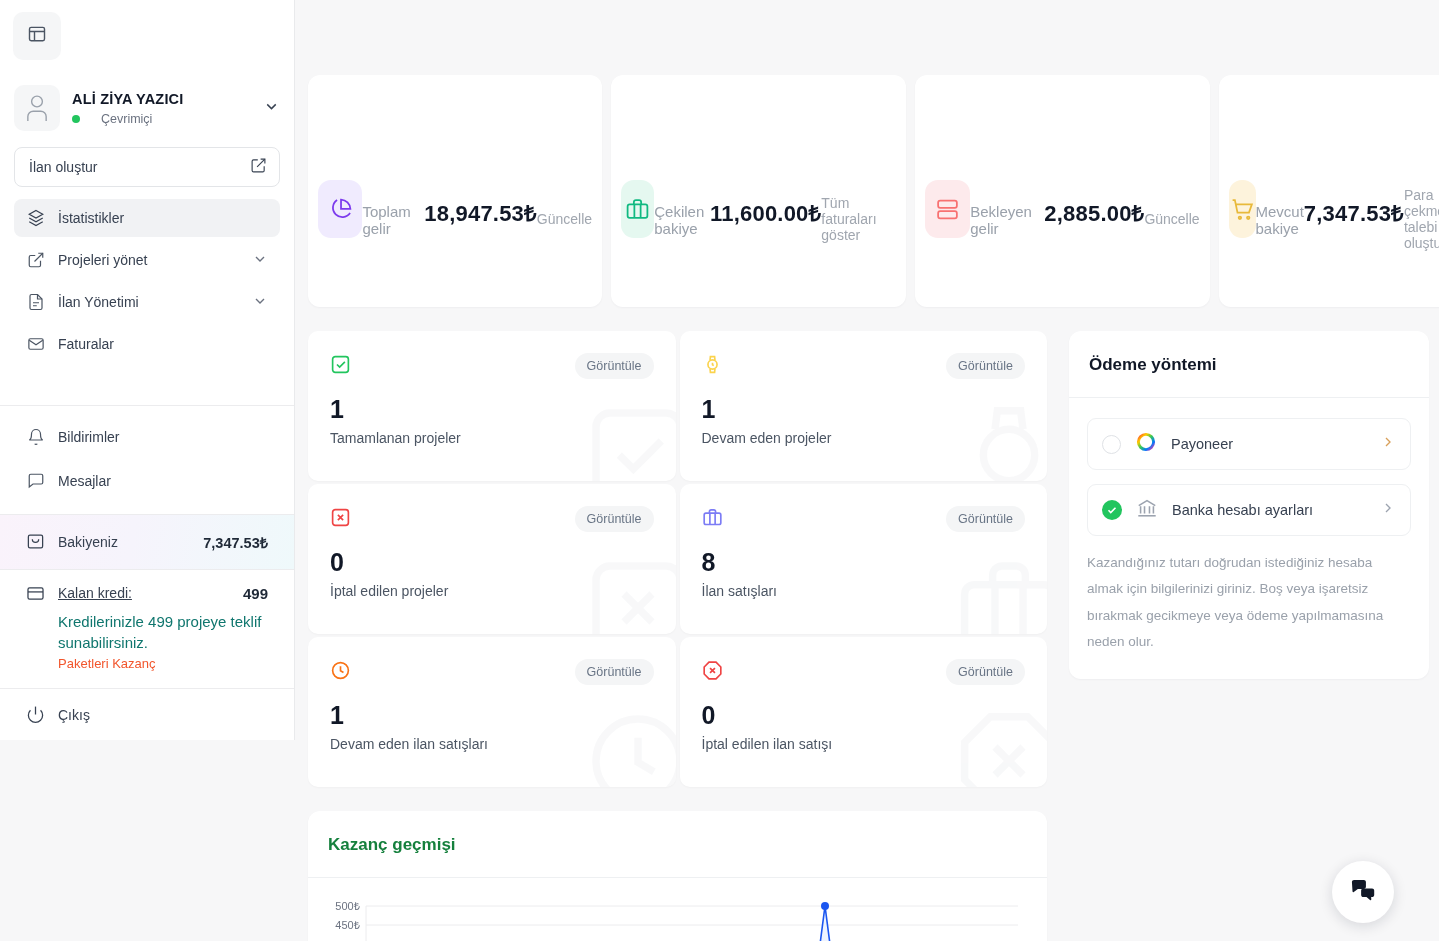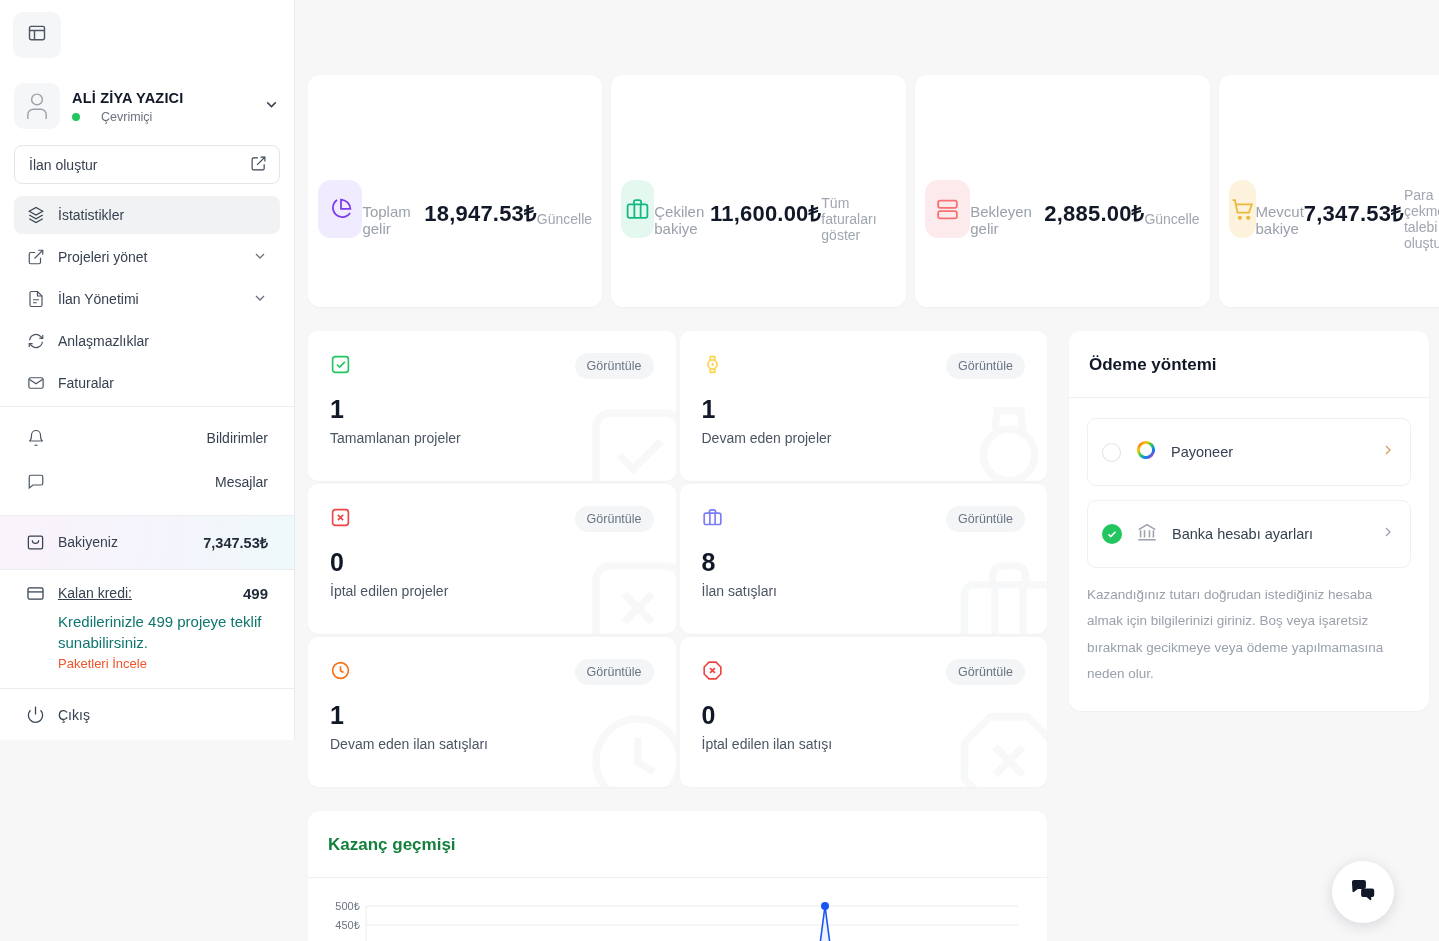--- a/index.html
+++ b/index.html
@@ -66,21 +66,21 @@
     font-size: 14px; color: #374151; cursor: pointer;
     margin-bottom: 4px;
   }
   .nav-item.active { background: #f1f2f4; }
   .nav-item .label { flex: 1 1 auto; }
   .nav-icon { width: 19px; height: 19px; flex: 0 0 19px; display: flex; align-items: center; justify-content: center; color: #4b5563; }
 
   .sb-spacer { flex: 1 1 auto; }
 
   .sb-lower { border-top: 1px solid #ececee; padding: 12px 14px 0 14px; }
-  .sb-lower .nav-item { margin-bottom: 6px; text-align: right; }
+  .sb-lower .nav-item { margin-bottom: 6px; }
 
   .balance-row {
     display: flex; align-items: center; gap: 13px;
     height: 56px; padding: 0 26px;
     background: linear-gradient(100deg, #faf3fb 0%, #f6f4fc 45%, #eff9fb 100%);
     border-top: 1px solid #ececee; border-bottom: 1px solid #ececee;
     margin-top: 8px; cursor: pointer;
   }
   .balance-row .label { flex: 1 1 auto; font-size: 14px; color: #374151; }
   .balance-row .value { font-size: 14.5px; font-weight: bold; color: #1f2937; }
@@ -137,21 +137,21 @@
 
   .pay-panel {
     flex: 1 1 auto; background: #fff; border-radius: 12px; align-self: flex-start;
     box-shadow: 0 1px 2px rgba(16,24,40,.04);
   }
   .pay-title { font-size: 17px; font-weight: bold; color: #111827; padding: 24px 20px 22px 20px; border-bottom: 1px solid #eef0f2; }
   .pay-body { padding: 20px 18px 24px 18px; }
   .pay-opt {
     display: flex; align-items: center; gap: 14px;
     border: 1px solid #eef0f2; border-radius: 9px;
-    height: 68px; padding: 0 14px; margin-bottom: 14px;
+    height: 52px; padding: 0 14px; margin-bottom: 14px;
     cursor: pointer; background: #fff;
   }
   .pay-opt .name { flex: 1 1 auto; font-size: 14.5px; color: #374151; }
   .radio-empty { width: 19px; height: 19px; border-radius: 50%; border: 1.5px solid #dfe2e6; flex: 0 0 19px; }
   .radio-check { width: 20px; height: 20px; border-radius: 50%; background: #22c55e; display: flex; align-items: center; justify-content: center; flex: 0 0 20px; }
   .pay-note { font-size: 13.5px; color: #9aa1ab; line-height: 1.95; margin-top: 4px; }
 
   
   .chart-card {
     width: 739px; background: #fff; border-radius: 12px;
@@ -254,31 +254,20 @@
             </svg>
         </span>
         <span class="label">İlan Yönetimi</span>
         <span>
           <svg width="16" height="16" viewBox="0 0 24 24" fill="none" stroke="#6b7280" stroke-width="2">
               <path d="M6 9l6 6 6-6"></path>
             </svg>
         </span>
       </div>
 
-      <div class="nav-item">
-        <span class="nav-icon">
-          <svg width="18" height="18" viewBox="0 0 24 24" fill="none" stroke="#4b5563" stroke-width="1.6">
-              <path d="M20.5 13a8.5 8.5 0 0 1-14.3 5.3L3 15.5"></path>
-              <path d="M3.5 11a8.5 8.5 0 0 1 14.3-5.3L21 8.5"></path>
-              <path d="M3 20v-4.5h4.5"></path>
-              <path d="M21 4v4.5h-4.5"></path>
-            </svg>
-        </span>
-        <span class="label">Anlaşmazlıklar</span>
-      </div>
 
       <div class="nav-item">
         <span class="nav-icon">
           <svg width="18" height="18" viewBox="0 0 24 24" fill="none" stroke="#4b5563" stroke-width="1.6">
               <rect x="2.5" y="5" width="19" height="14" rx="2"></rect>
               <path d="M3 7l9 6 9-6"></path>
             </svg>
         </span>
         <span class="label">Faturalar</span>
       </div>
@@ -322,21 +311,21 @@
         <span class="nav-icon">
           <svg width="19" height="19" viewBox="0 0 24 24" fill="none" stroke="#374151" stroke-width="1.6">
               <rect x="2.5" y="5" width="19" height="14" rx="2"></rect>
               <path d="M2.5 10h19"></path>
             </svg>
         </span>
         <span class="label">Kalan kredi:</span>
         <span class="value">499</span>
       </div>
       <div class="credit-desc">Kredilerinizle 499 projeye teklif sunabilirsiniz.</div>
-      <div class="credit-link">Paketleri İncele</div>
+      <div class="credit-link">Paketleri Kazanç</div>
     </div>
 
     <div class="logout-row">
       <span class="nav-icon">
         <svg width="19" height="19" viewBox="0 0 24 24" fill="none" stroke="#374151" stroke-width="1.6">
             <path d="M12 2v10"></path>
             <path d="M18.4 6.6a9 9 0 1 1-12.8 0"></path>
           </svg>
       </span>
       <span class="label">Çıkış</span>

